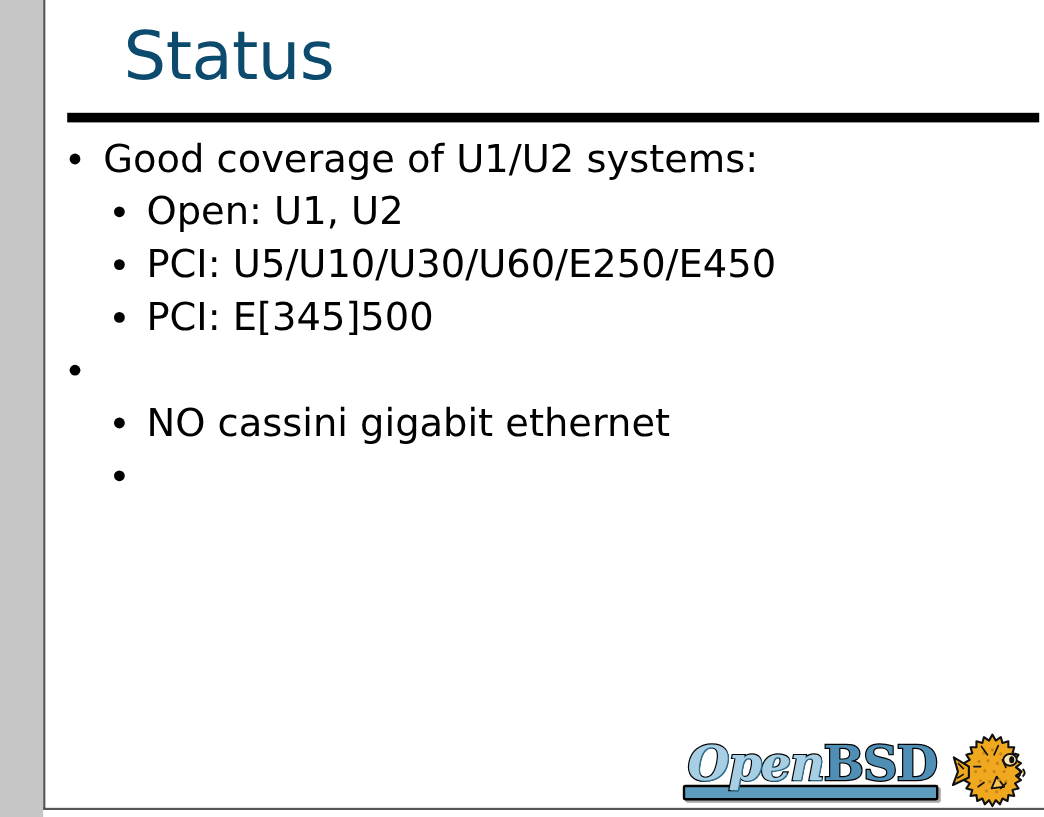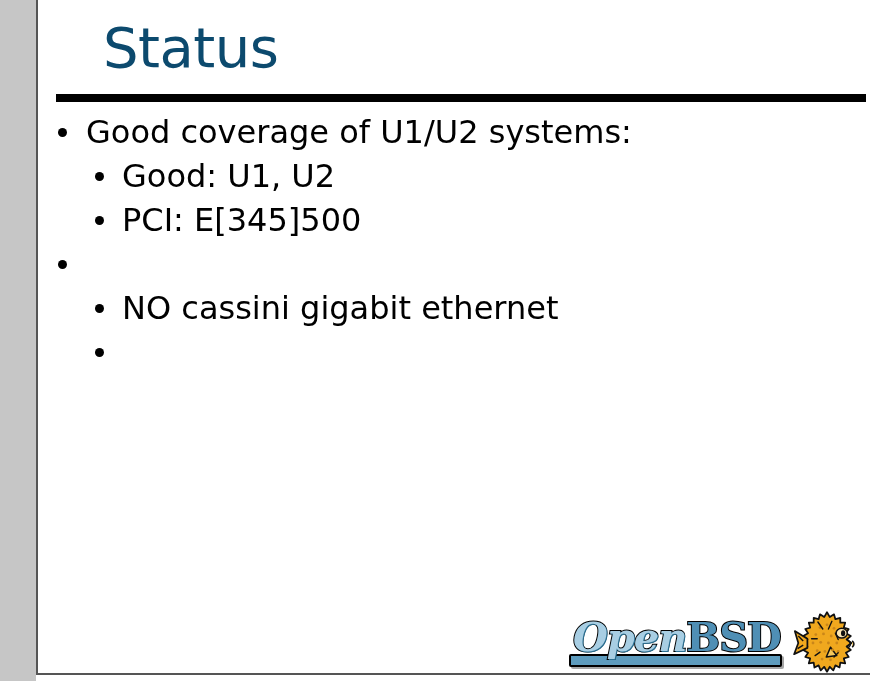--- a/index.html
+++ b/index.html
@@ -189,23 +189,27 @@
 
     <div class="bullets">
 
       <div class="bullet-row lvl1">
         <span class="dot"></span>
         <span class="txt">Good coverage of U1/U2 systems:</span>
       </div>
 
       <div class="bullet-row lvl2">
         <span class="dot"></span>
-        <span class="txt">Good: U1, U2</span>
-      </div>
-
+        <span class="txt">Open: U1, U2</span>
+      </div>
+
+      <div class="bullet-row lvl2">
+        <span class="dot"></span>
+        <span class="txt">PCI: U5/U10/U30/U60/E250/E450</span>
+      </div>
 
       <div class="bullet-row lvl2">
         <span class="dot"></span>
         <span class="txt">PCI: E[345]500</span>
       </div>
 
       <div class="bullet-row lvl1">
         <span class="dot"></span>
       </div>
 

